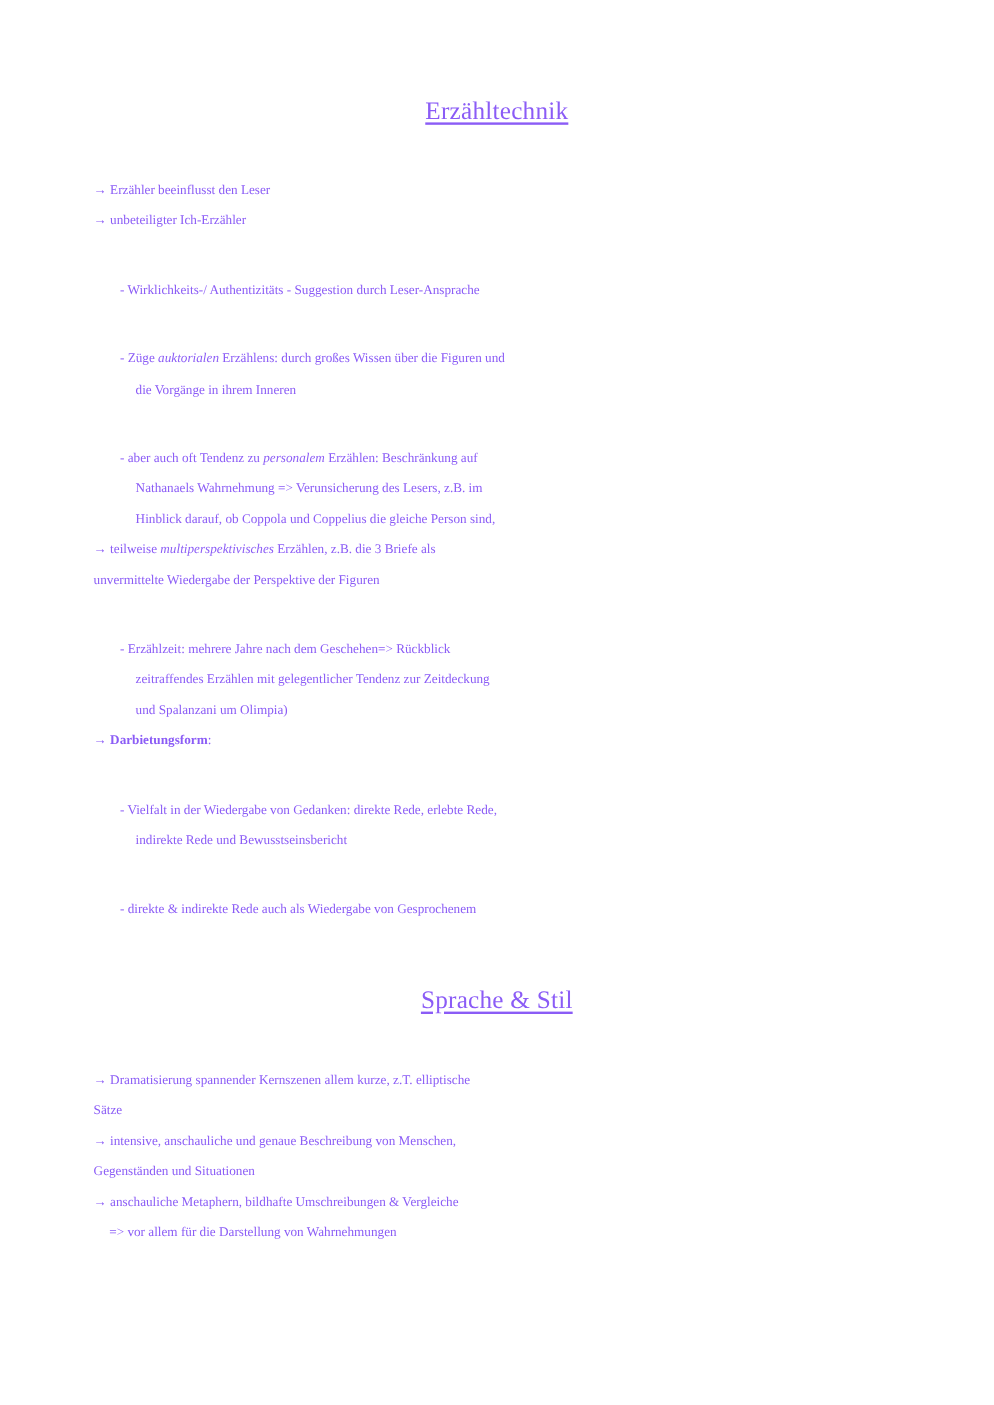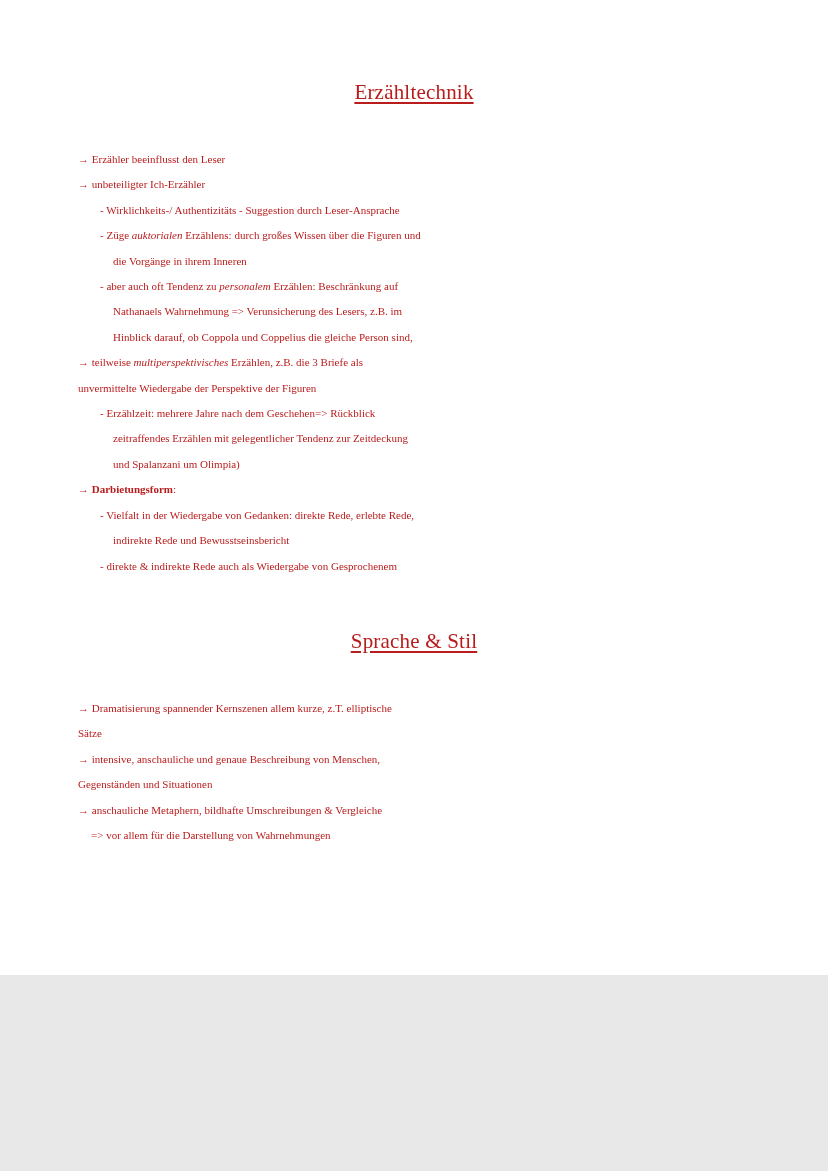--- a/index.html
+++ b/index.html
@@ -1,42 +1,42 @@
 <!DOCTYPE html>
 <html><head>
 <meta charset="utf-8">
 <style>
   html, body { margin: 0; padding: 0; background: #e8e8e8; }
   .page {
     position: relative;
     width: 828px;
-    height: 975px;
+    height: 1171px;
     margin: 0 auto;
     background: #ffffff;
     box-sizing: border-box;
     padding: 80px 30px 0 78px;
     font-family: "Liberation Serif", "DejaVu Serif", serif;
-    color: #b91c1c;
+    color: #8b5cf6;
     overflow: hidden;
   }
   .section-heading {
     font-size: 21px;
     font-weight: normal;
     text-align: center;
     text-decoration: underline;
     text-underline-offset: 3px;
     margin: 0 48px 42px 0; 
     letter-spacing: 0.2px;
   }
   .section { margin: 0; }
   .section + .section { margin-top: 50px; }
   .lines { font-size: 11px; line-height: 25.4px; }
   .line { white-space: pre-wrap; }
   .indent-0 { padding-left: 0; }
-  .indent-1 { padding-left: 22px; }   
+  .indent-1 { padding-left: 22px; margin-top: 32px; }   
   .indent-2 { padding-left: 35px; }   
   .indent-3 { padding-left: 13px; }   
   .it { font-style: italic; }
   .bd { font-weight: bold; }
 </style>
 </head>
 <body>
 
 <div class="page">
 

